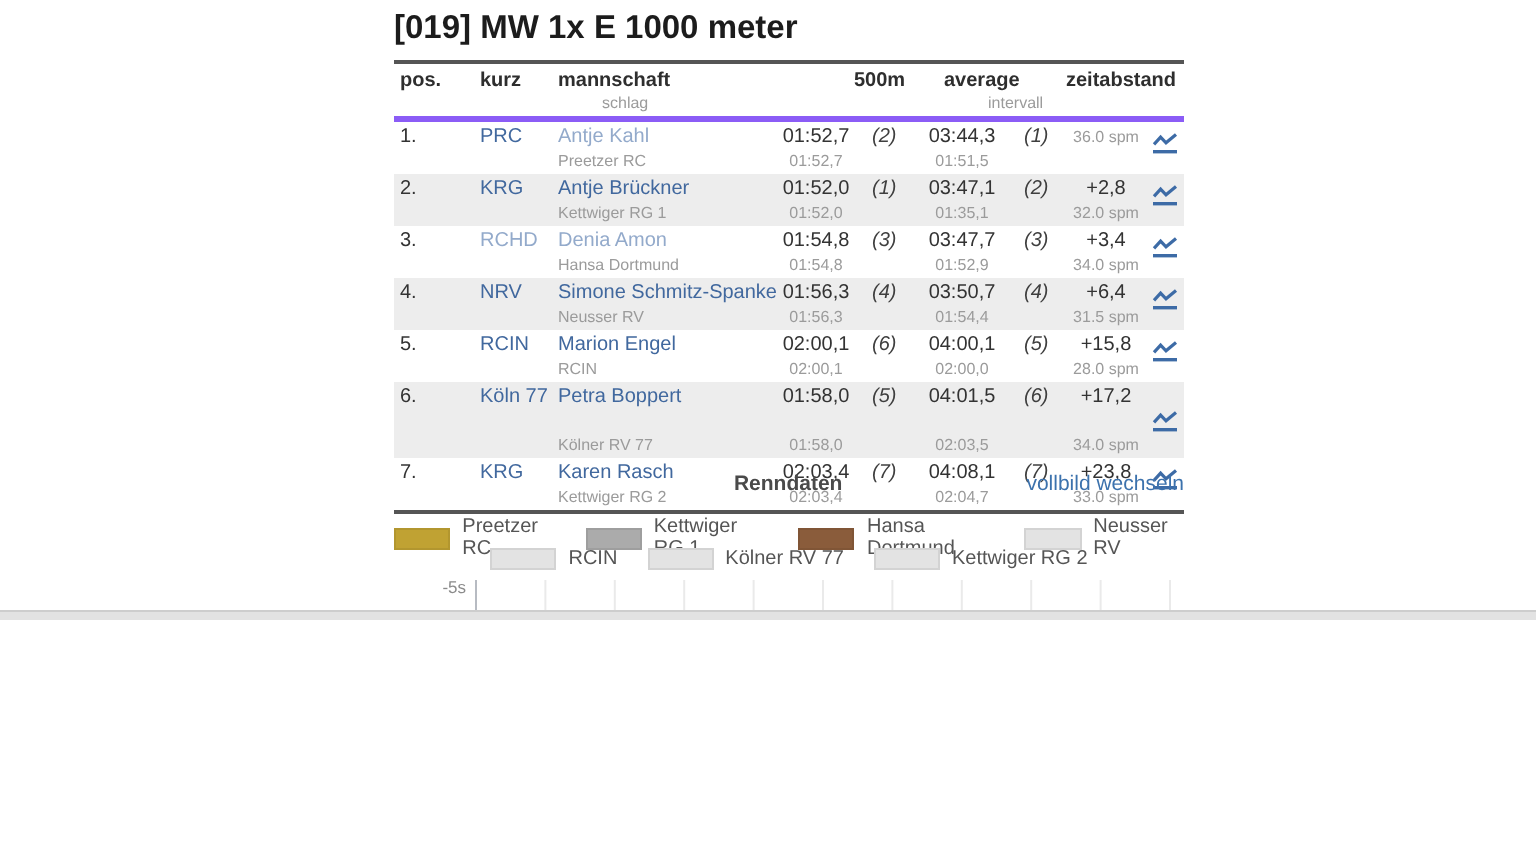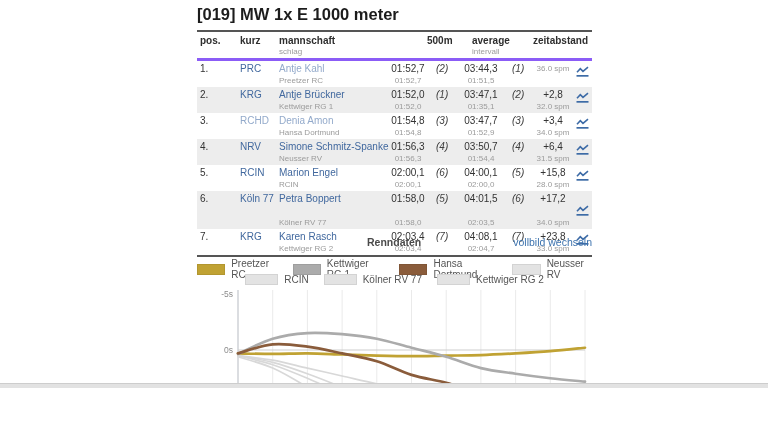--- a/index.html
+++ b/index.html
@@ -1,26 +1,26 @@
 <!DOCTYPE html>
 <html><head>
 <meta charset="utf-8">
 <style>
   html,body{margin:0;padding:0;background:#fff;}
-  .stage{position:relative;width:768px;height:388px;background:#fff;overflow:hidden;
+  .stage{position:relative;width:768px;height:310px;background:#fff;overflow:hidden;
          font-family:"Liberation Sans",sans-serif;color:#333;}
   
   .title{position:absolute;left:197px;top:5px;font-size:16.5px;font-weight:bold;color:#1c1c1c;}
   
   .rtable{position:absolute;left:197px;top:30px;width:395px;
           border-top:2px solid #555;border-bottom:2px solid #555;}
   .tgrid{display:grid;grid-template-columns:36px 46px 106px 46px 24px 52px 26px 40px 19px;align-items:start;}
   .thead{padding:3px 0 2px 0;border-bottom:3px solid #8b5cf6;}
   .thead .h{font-size:10px;font-weight:bold;color:#2e2e2e;line-height:12px;}
-  .hsub{font-size:8px;color:#9b9b9b;line-height:9px;}
+  .hsub{font-size:8px;color:#9b9b9b;line-height:9px;margin-left:22px;}
   .trow{padding:2px 0 2px 0;min-height:19px;}
   .trow.stripe{background:#ededed;}
   .main{font-size:10px;line-height:12px;white-space:nowrap;}
   .sub{font-size:8px;line-height:9px;color:#9b9b9b;margin-top:1px;white-space:nowrap;}
   .trow.tall .sub{margin-top:13px;}
   .c-pos{padding-left:3px;}
   .c-kurz{padding-left:7px;}
   .link{color:#41689e;cursor:pointer;}
   .link.visited{color:#93aacb;}
   .num{text-align:center;}

